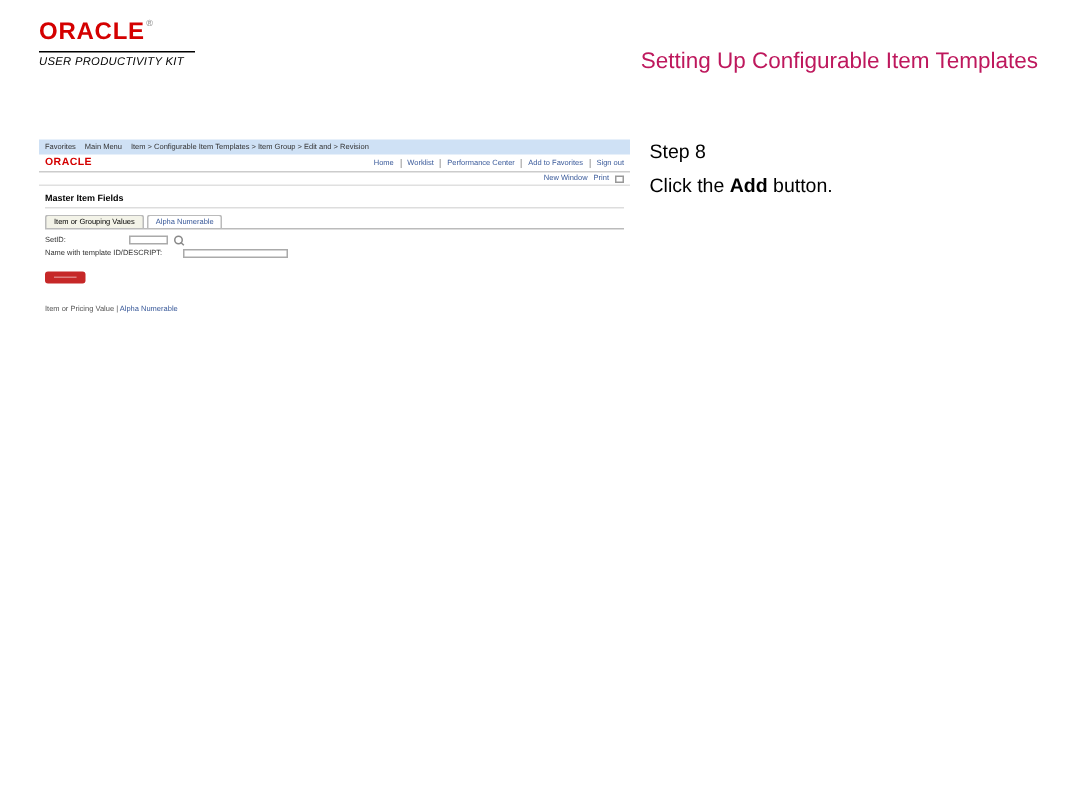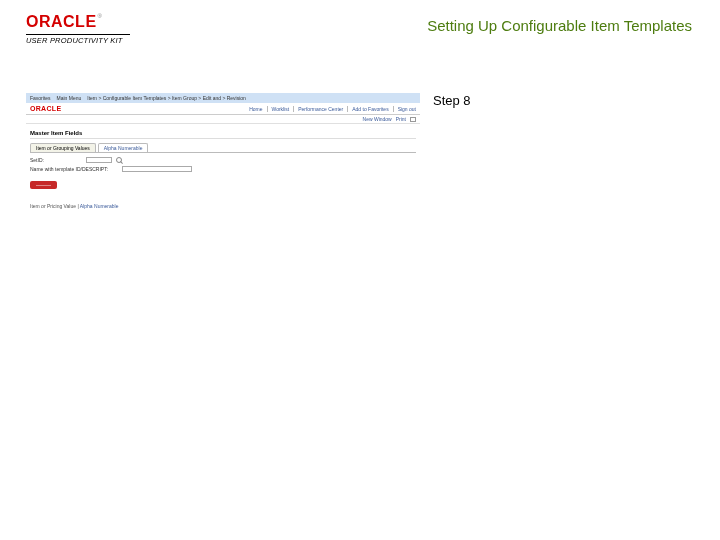--- a/index.html
+++ b/index.html
@@ -7,21 +7,21 @@
   .page { position: relative; width: 720px; height: 540px; }
 
   
   .logo-block { position: absolute; left: 26px; top: 13px; }
   .logo-oracle { font-family: Arial, sans-serif; font-weight: bold; font-size: 16px; letter-spacing: 0.5px; color: #d40000; line-height: 1; }
   .logo-tm { font-size: 6px; color: #888; vertical-align: top; margin-left: 1px; }
   .logo-rule { border-top: 1px solid #000; margin: 3px 0 1px 0; width: 104px; }
   .logo-sub { font-size: 7.5px; letter-spacing: 0.2px; color: #000; font-style: italic; }
 
   
-  .title { position: absolute; right: 28px; top: 17px; font-size: 15px; color: #4d7c0f; }
+  .title { position: absolute; right: 28px; top: 32px; font-size: 15px; color: #be185d; }
 
   
   .shot { position: absolute; left: 26px; top: 93px; width: 394px; height: 150px; background: #fff; font-size: 5px; color: #333; }
   .shot-bluebar { background: #cfe1f5; height: 10px; display: flex; align-items: center; padding: 0 4px; gap: 6px; }
   .shot-bluebar span { white-space: nowrap; }
   .shot-row2 { height: 12px; border-bottom: 1px solid #ccc; display: flex; justify-content: space-between; align-items: center; padding: 0 4px; }
   .shot-oracle { font-weight: bold; font-size: 7px; color: #d40000; letter-spacing: 0.3px; }
   .shot-links { display: flex; gap: 4px; color: #3a5a9a; }
   .shot-links span { border-left: 1px solid #bbb; padding-left: 4px; }
   .shot-links span:first-child { border-left: none; padding-left: 0; }
@@ -102,15 +102,18 @@
       </div>
     </div>
     <div class="badge">———</div>
     <div class="shot-footer">
       <span>Item or Pricing Value  |  </span><span class="blue">Alpha Numerable</span>
     </div>
   </div>
 
   <div class="step-col">
     <div class="step-label">Step 8</div>
+    <div class="step-instr">
+      <span>Click the </span><b>Add</b><span> button.</span>
+    </div>
   </div>
 
 </div>
 
 </body></html>

